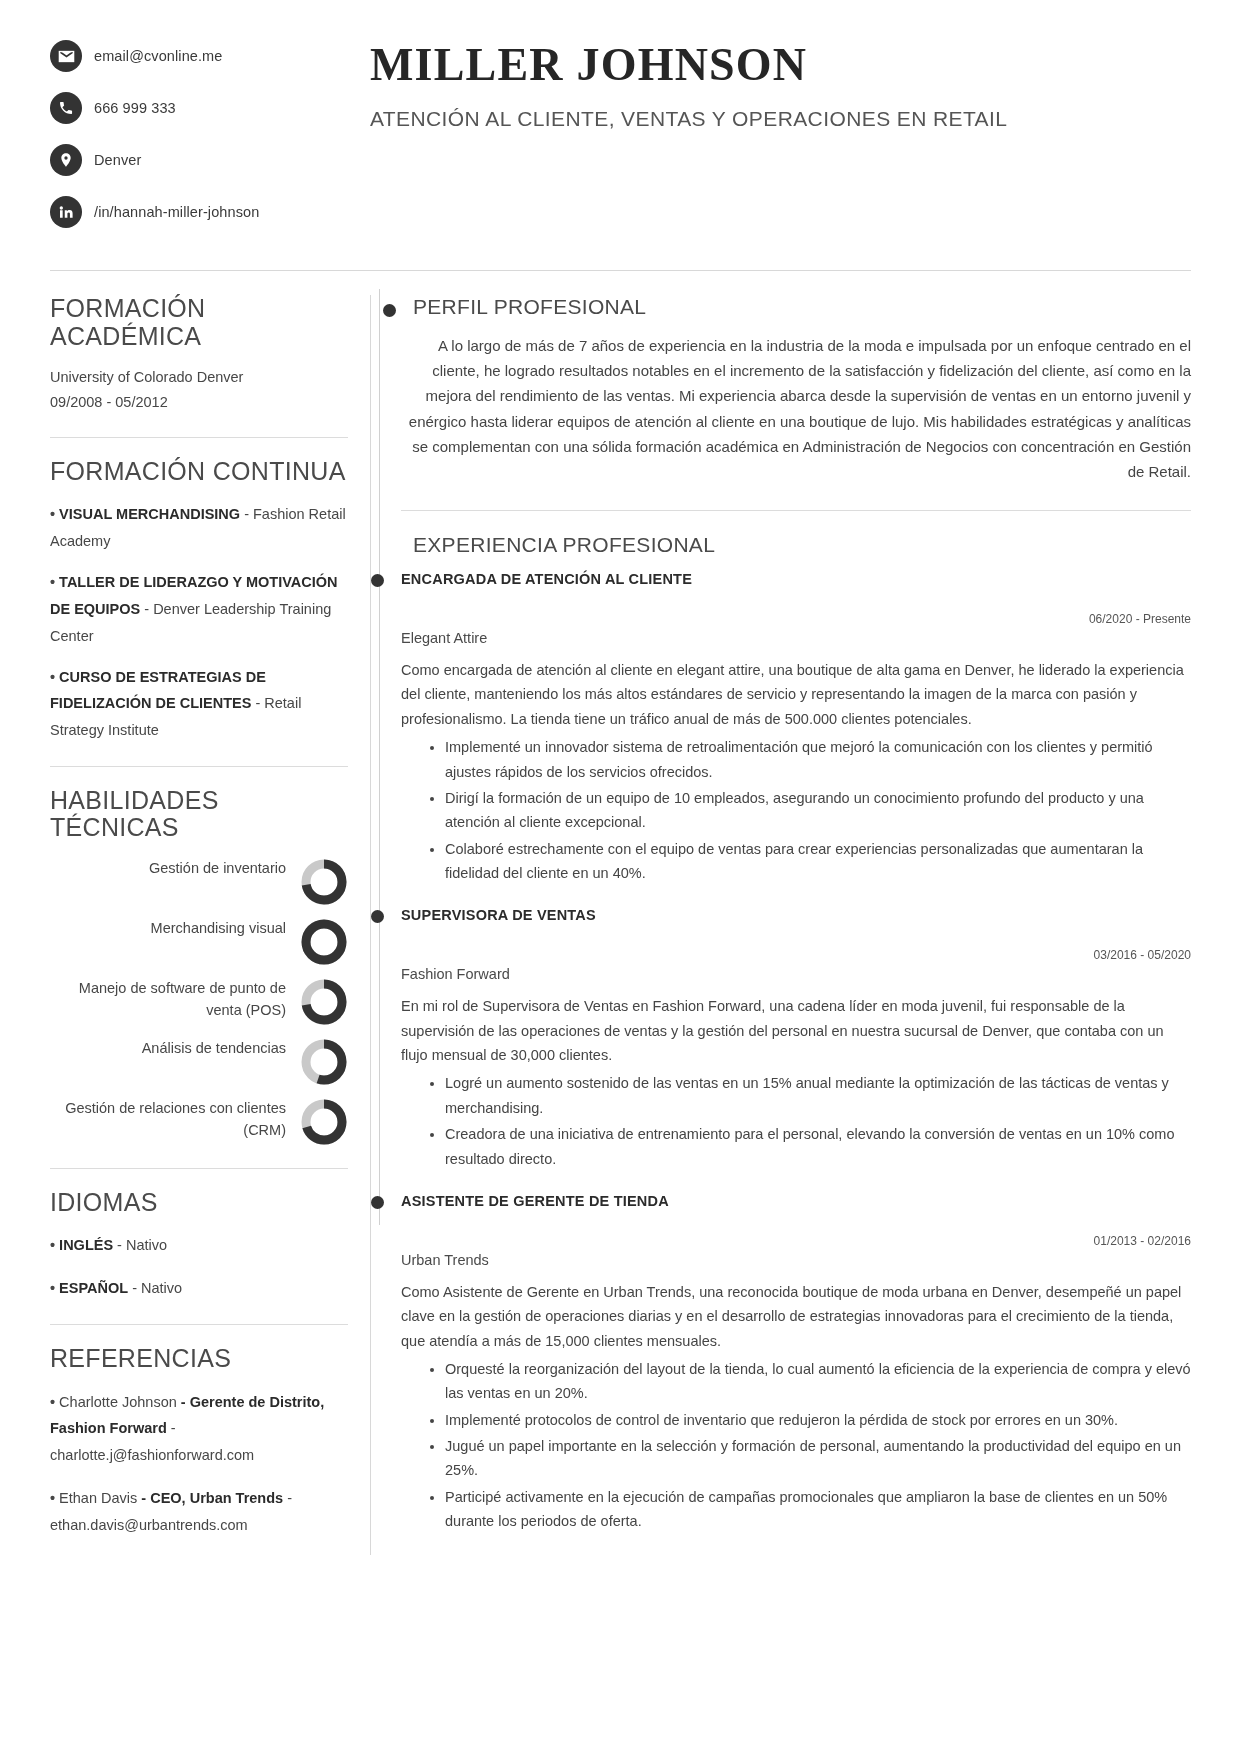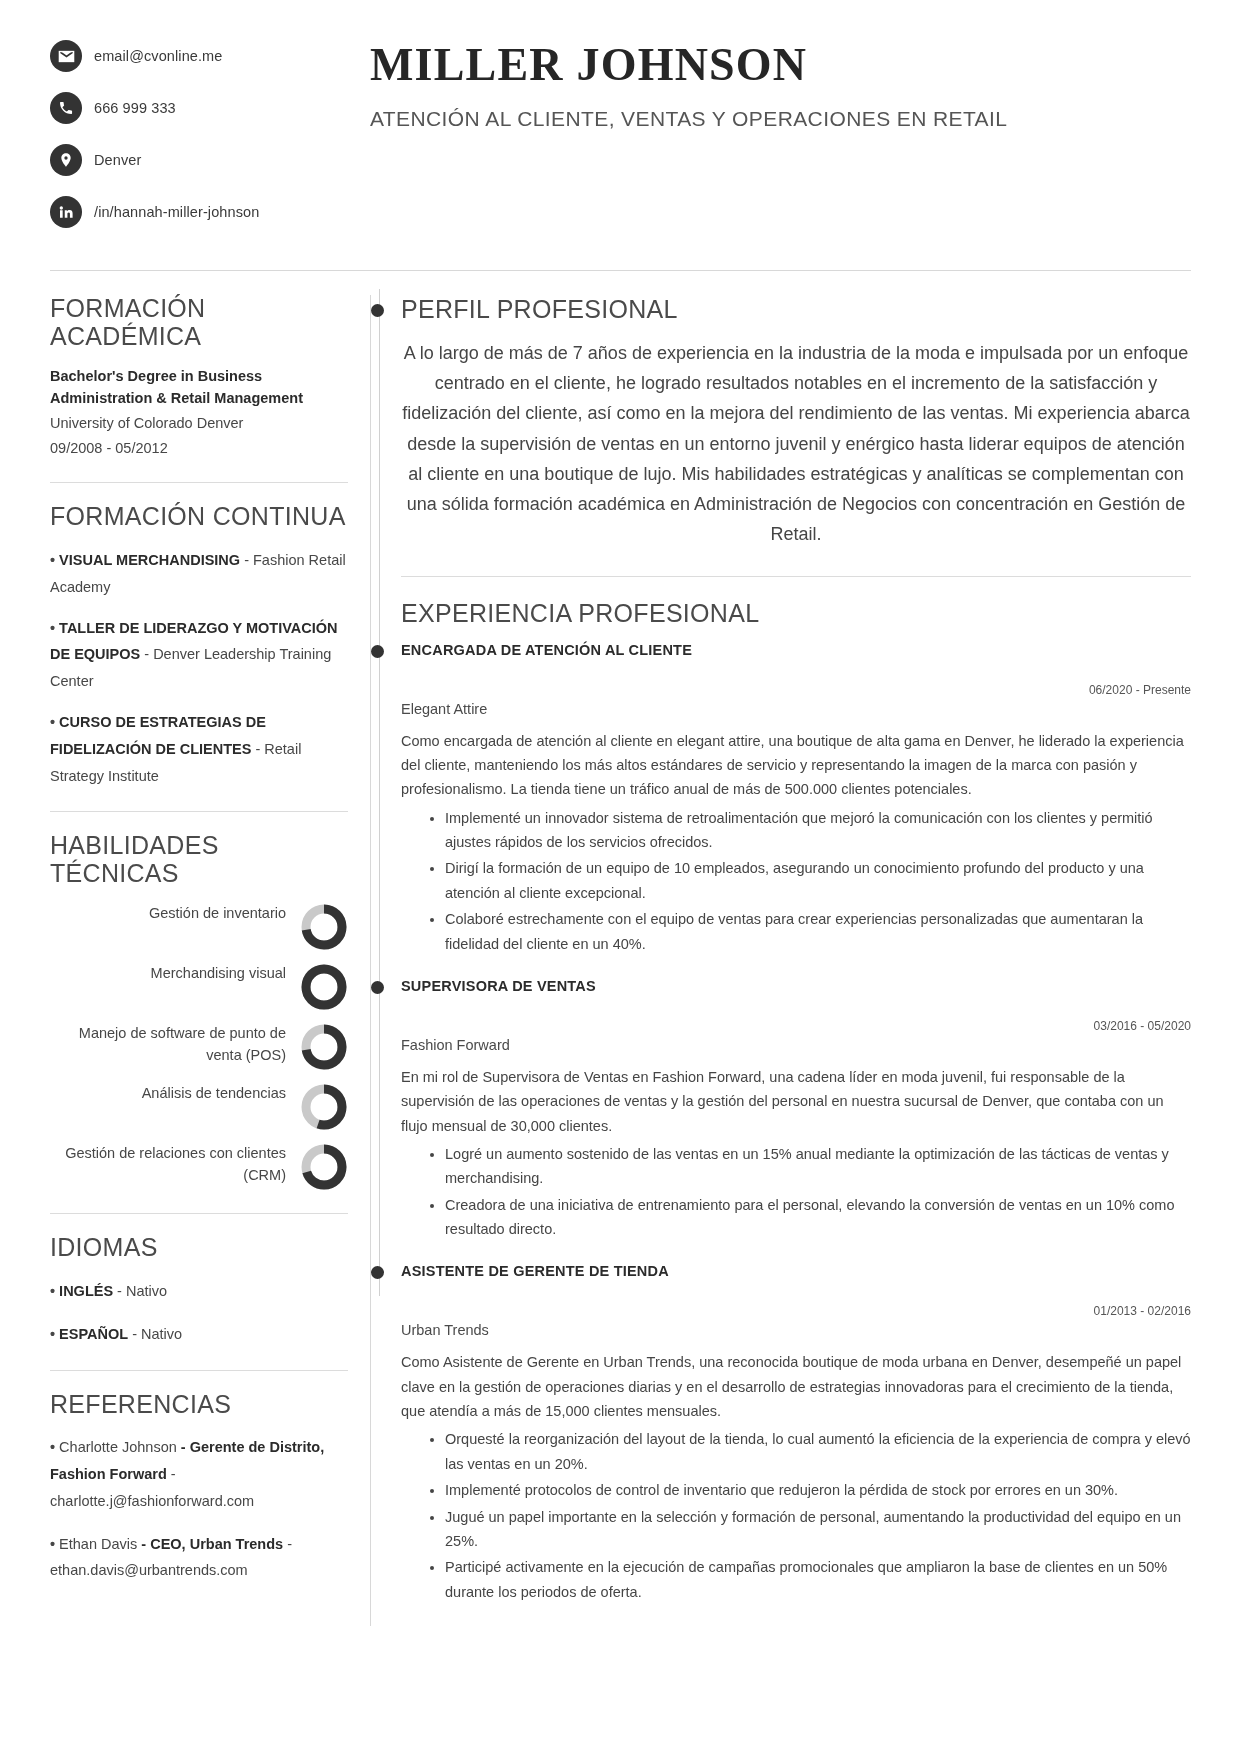--- a/index.html
+++ b/index.html
@@ -76,28 +76,28 @@
   
   .ref-item { font-size:14.5px; color:#474747; line-height:1.85; margin-bottom:16px; }
   .ref-item b { color:#2b2b2b; }
 
   
   .timeline {
     position:absolute; left: 8px; top: 18px; bottom: 330px;
     width:1px; background:#d0d0d0;
   }
   .r-sec-title {
-    font-size: 25px; color:#4a4a4a; font-weight:400; letter-spacing:.3px;
-    margin: 0 0 14px 0; position:relative;
+    font-size: 21px; color:#4a4a4a; font-weight:400; letter-spacing:.3px;
+    margin: 0 0 14px 12px; position:relative;
   }
   .dot {
     position:absolute; left:-30px; top:9px;
     width:13px; height:13px; border-radius:50%; background:#333;
   }
-  .para { font-size:18px; color:#454545; line-height:1.68; text-align:center; }
+  .para { font-size:15px; color:#454545; line-height:1.68; text-align:right; }
   .r-rule { height:1px; background:#dcdcdc; margin: 26px 0 22px 0; }
   .job-head { display:flex; align-items:flex-start; justify-content:space-between; position:relative; }
   .job-role { font-size:14.5px; font-weight:bold; color:#2b2b2b; letter-spacing:.2px; }
   .job-dates { font-size:12px; color:#555; white-space:nowrap; padding-left:14px;margin-top:41px; }
   .job-dot {
     position:absolute; left:-30px; top:3px;
     width:13px; height:13px; border-radius:50%; background:#333;
   }
   .job-company { font-size:14.5px; color:#4a4a4a; margin-top:4px; }
   .job-desc { font-size:14.5px; color:#454545; line-height:1.68; margin-top:12px; }
@@ -160,21 +160,20 @@
   </div>
 
   <div class="head-rule"></div>
 
   <div class="cols">
 
     <div class="left">
 
       <div>
         <div class="sec-title">FORMACIÓN ACADÉMICA</div>
-        <div class="edu-deg">Bachelor's Degree in Business Administration &amp; Retail Management</div>
         <div class="edu-sub">University of Colorado Denver</div>
         <div class="edu-sub">09/2008 - 05/2012</div>
       </div>
 
       <div class="sec-rule"></div>
 
       <div>
         <div class="sec-title">FORMACIÓN CONTINUA</div>
         <div class="li-item">
           <span class="bdot">•&nbsp;</span><b>VISUAL MERCHANDISING</b><span> - Fashion Retail Academy</span>

